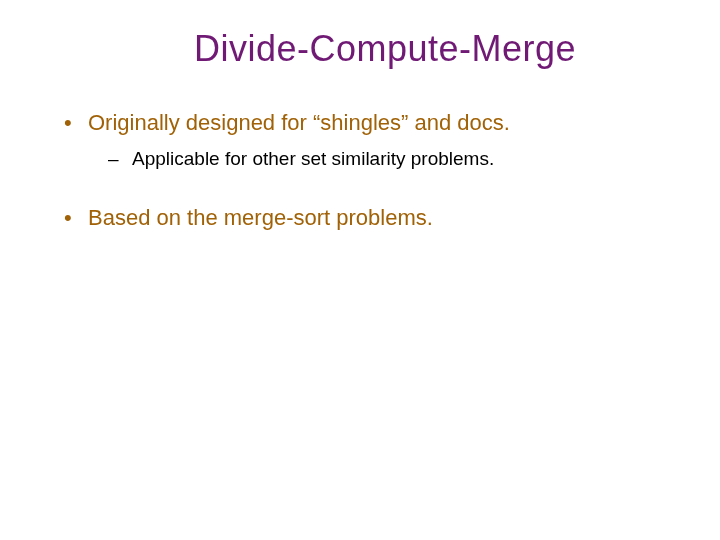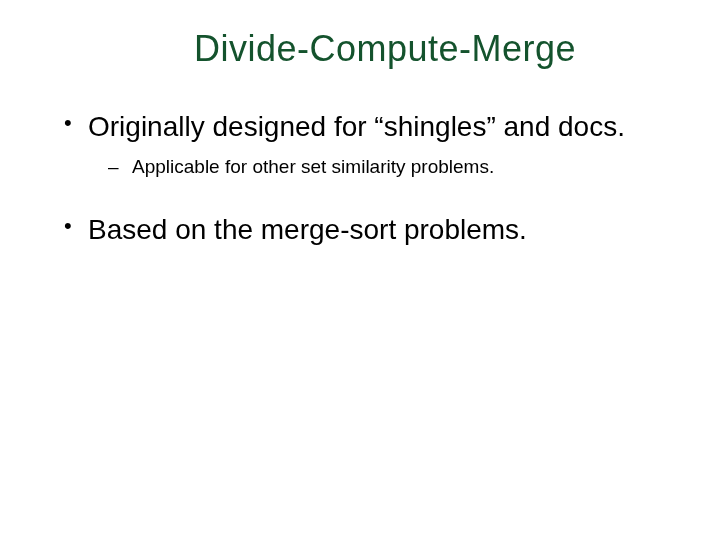--- a/index.html
+++ b/index.html
@@ -13,31 +13,31 @@
       background: #ffffff;
       font-family: Arial, Helvetica, sans-serif;
       overflow: hidden;
     }
     .slide {
       width: 100%;
       height: 100%;
       padding: 28px 40px;
     }
     .title {
-      color: #14532d;
+      color: #701a75;
       font-size: 36px;
       font-weight: 400;
       text-align: center;
       margin-left: 50px;
       margin-bottom: 38px;
       letter-spacing: 0.5px;
     }
     .bullet-l1 {
-      font-size: 28px;
-      color: #000000;
+      font-size: 22px;
+      color: #a16207;
       margin-bottom: 8px;
       padding-left: 48px;
       position: relative;
       line-height: 1.35;
     }
     .bullet-l1::before {
       content: "•";
       position: absolute;
       left: 24px;
       top: 0;

